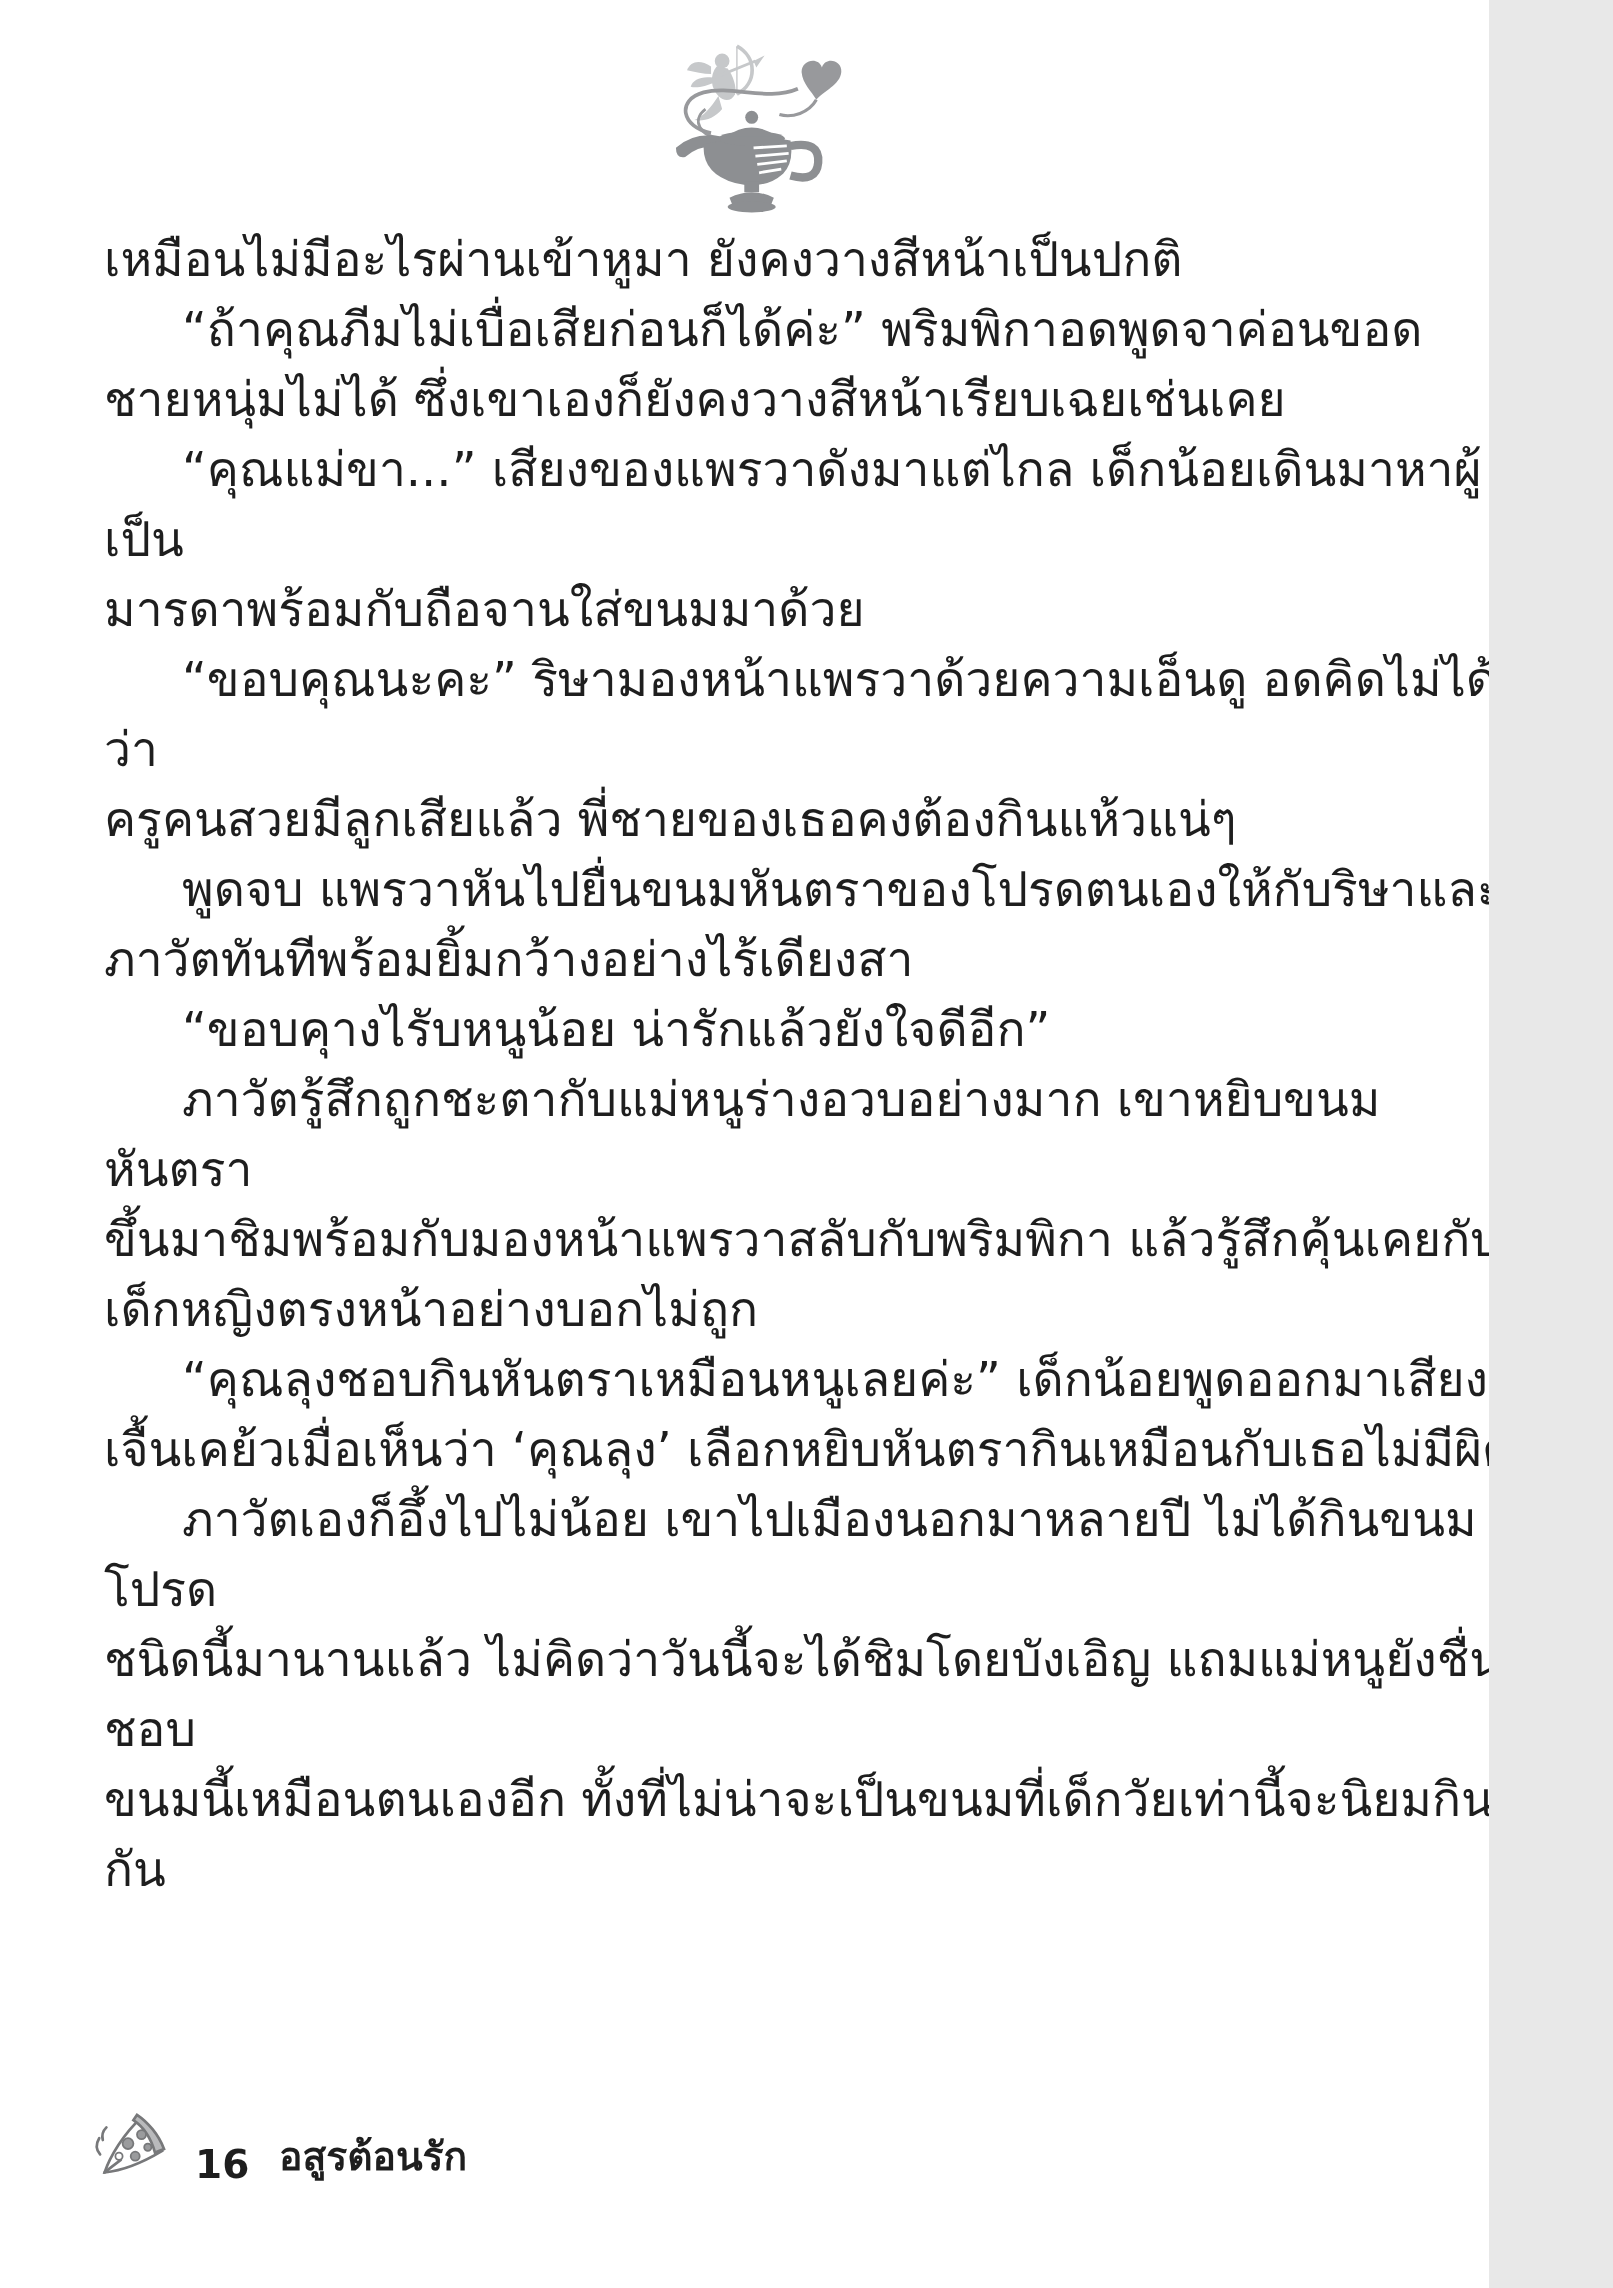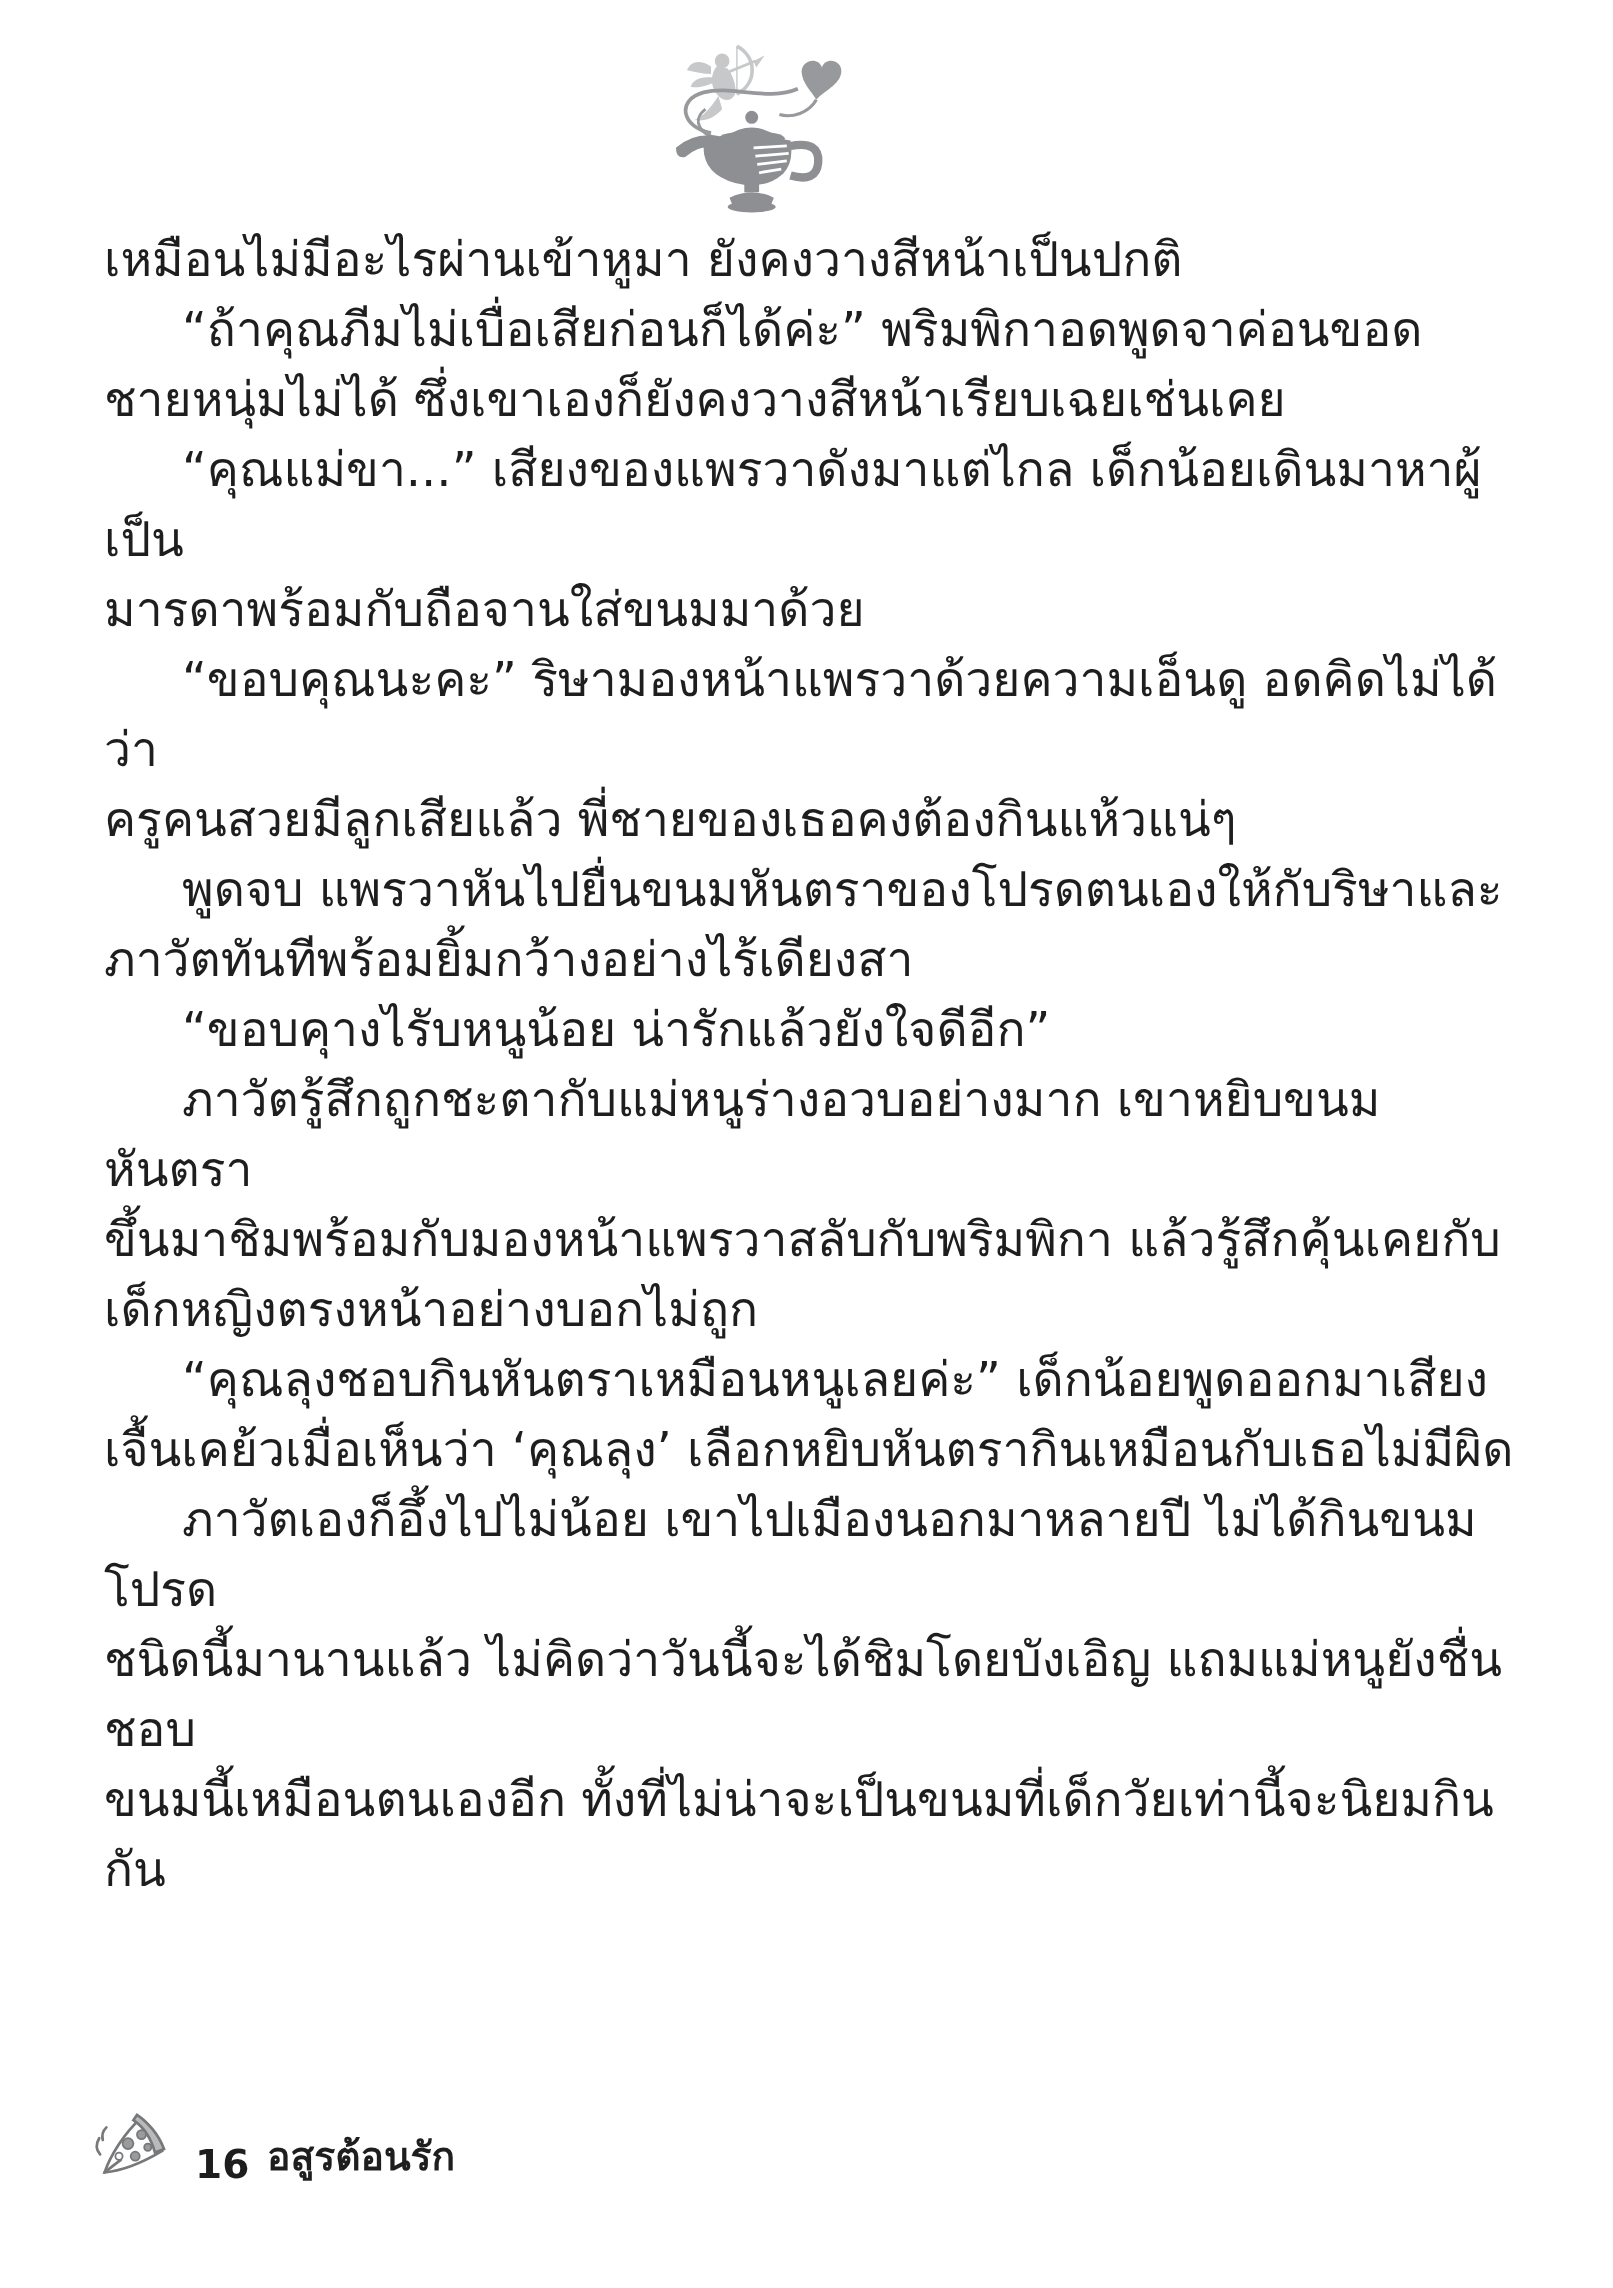--- a/index.html
+++ b/index.html
@@ -1,18 +1,18 @@
 <!DOCTYPE html>
 <html lang="th" style="font-size:14.8px"><head>
 <meta charset="utf-8">
 <style>
   html,body{margin:0;padding:0;background:#e8e8e8;}
   .page{
     position:relative;
-    width:1613px;
+    width:1489px;
     height:2289px;
     background:#ffffff;
     overflow:hidden;
     font-family:"DejaVu Sans", sans-serif;
   }
   
   .ornament{
     position:absolute;
     left:663px;
     top:35px;
@@ -49,21 +49,21 @@
   .footer .page-num{
     font-weight:bold;
     font-size:39px;
     color:#1e1e1e;
     margin-left:5.5px;
   }
   .footer .book-title{
     font-weight:bold;
     font-size:39px;
     color:#1e1e1e;
-    margin-left:1px;
+    margin-left:13px;
   }
 </style>
 </head>
 <body>
 
 <div class="page">
 
   <div class="ornament">
     <svg width="194" height="185" viewBox="0 0 210 200" xmlns="http://www.w3.org/2000/svg">
 

